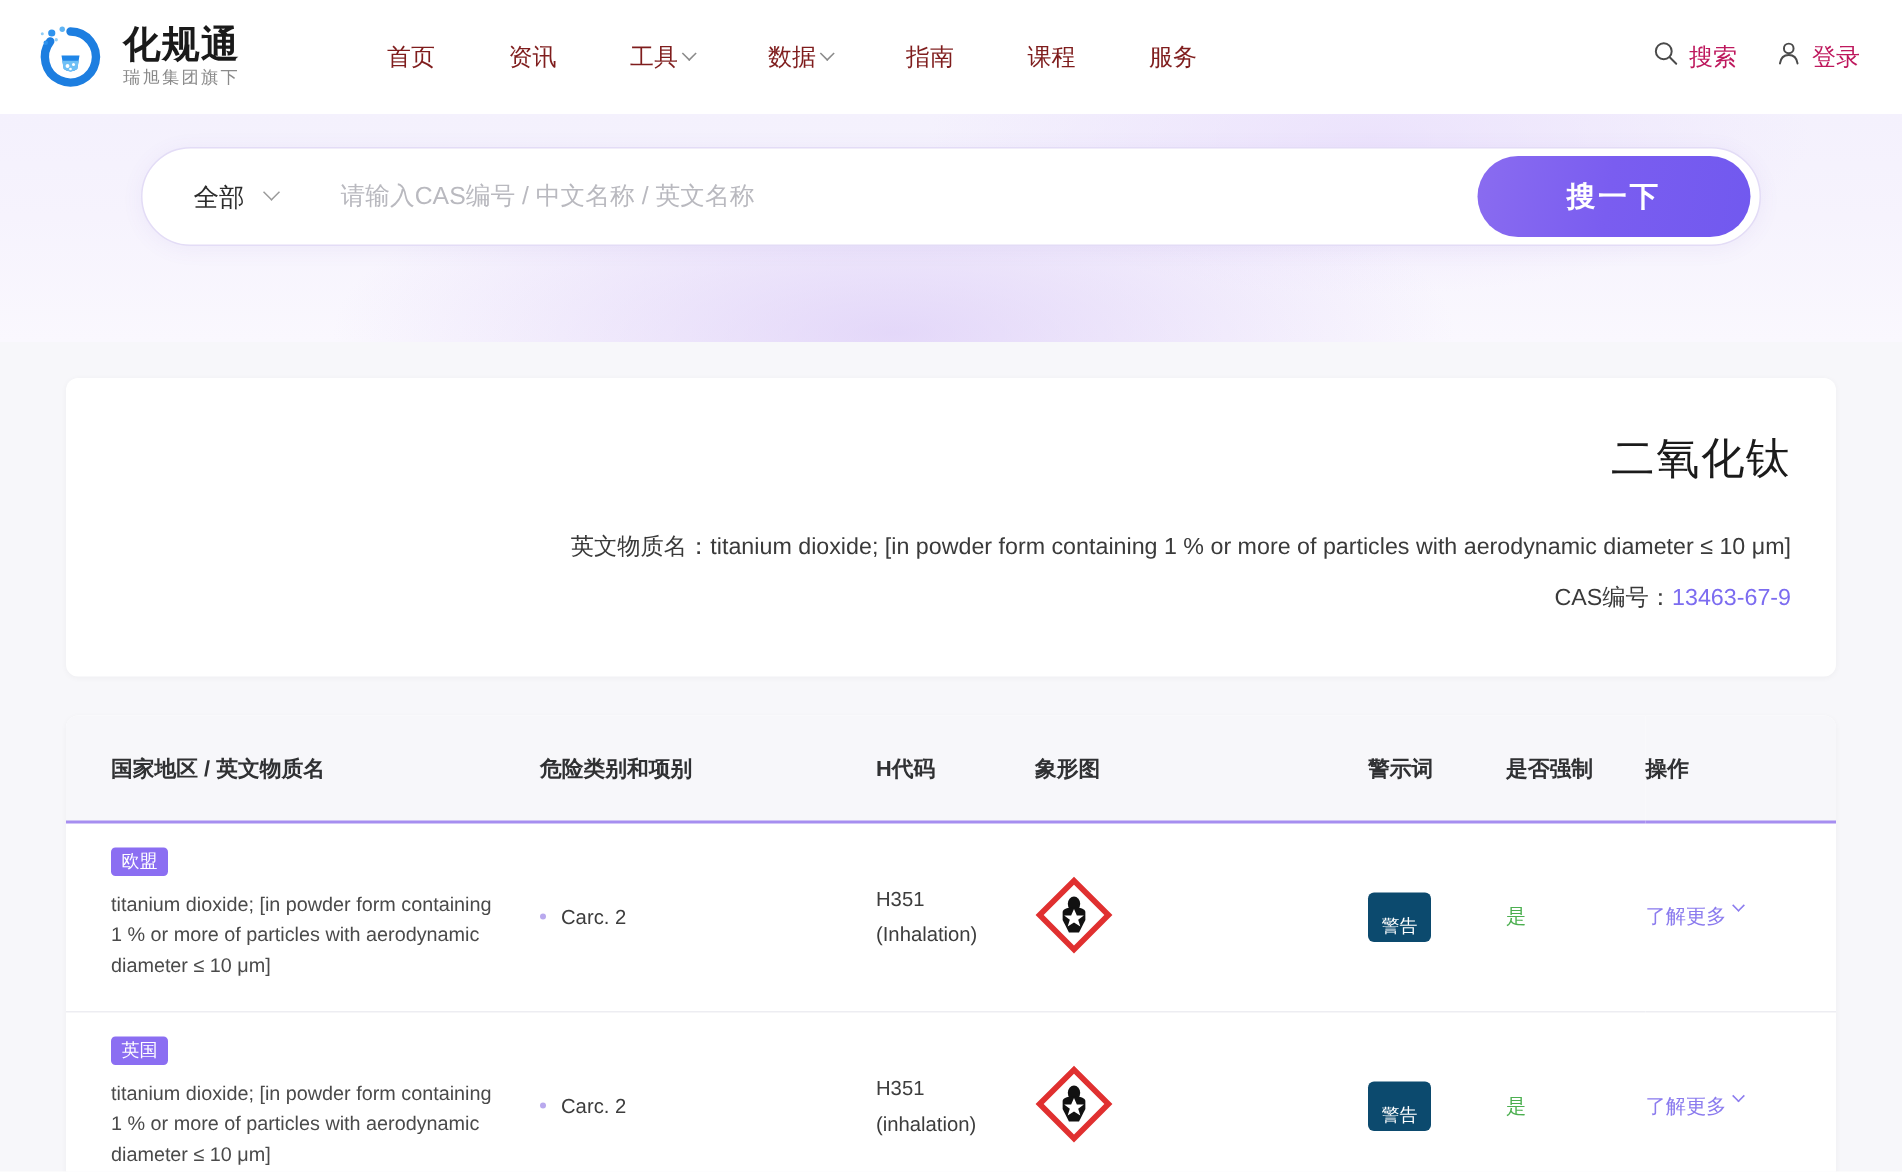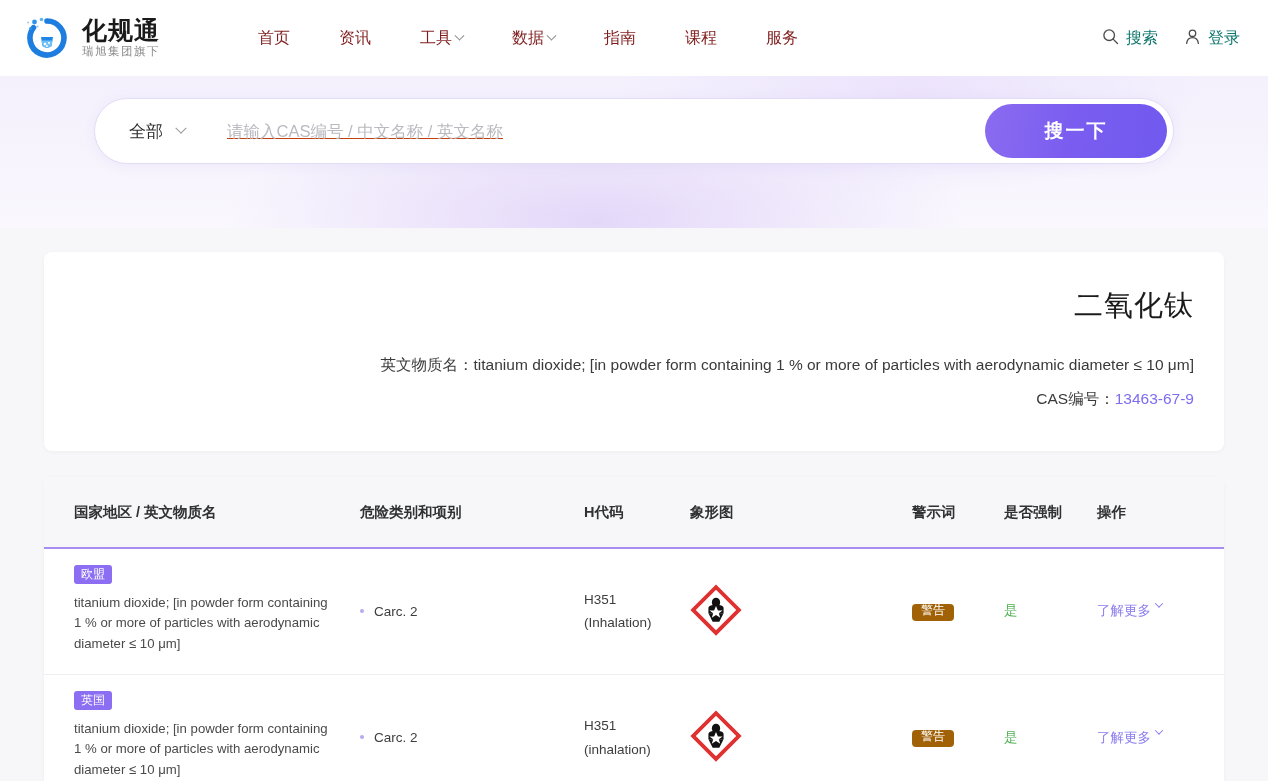--- a/index.html
+++ b/index.html
@@ -66,21 +66,21 @@
     margin-left: auto;
     display: flex;
     align-items: center;
     gap: 26px;
   }
   .nav-action {
     display: flex;
     align-items: center;
     gap: 7px;
     font-size: 16px;
-    color: #0f766e;
+    color: #be185d;
     cursor: pointer;
   }
 
   
   .hero {
     height: 152px;
     background:
       radial-gradient(ellipse 520px 170px at 47% 96%, rgba(214,196,246,.62) 0%, rgba(214,196,246,0) 72%),
       radial-gradient(ellipse 420px 150px at 72% 10%, rgba(233,222,252,.75) 0%, rgba(233,222,252,0) 70%),
       linear-gradient(180deg, #f4f1fd 0%, #f6f3fd 45%, #faf8fe 100%);
@@ -118,21 +118,20 @@
   }
   .search-input {
     flex: 1 1 auto;
     border: none;
     outline: none;
     font-size: 16.5px;
     margin-left: 42px;
     color: #c2410c;
     background: transparent;
     font-family: inherit;
-    text-decoration: underline;
   }
   .search-input::placeholder { color: #b9b9bf; }
   .search-btn {
     flex: 0 0 auto;
     width: 182px;
     height: 54px;
     border: none;
     border-radius: 28px;
     background: linear-gradient(100deg, #8a6cf0 0%, #7a5df0 48%, #7159ef 100%);
     color: #fff;
@@ -236,24 +235,24 @@
   .dot {
     width: 4px; height: 4px;
     border-radius: 50%;
     background: #b9a9ee;
     flex: 0 0 auto;
     transform: translateY(-3px);
   }
   .hcode { font-size: 13.5px; color: #3d3d3d; line-height: 1.75; }
   .warn-badge {
     display: inline-block;
-    background: #a16207;
+    background: #0c4a6e;
     color: #fff;
     font-size: 12px;
-    padding: 0 9px 5px 9px;
+    padding: 16px 9px 5px 9px;
     border-radius: 4px;
     line-height: 1;
   }
   .mandatory { color: #4caf50; font-size: 13.5px; }
   .more-link {
     color: #8b7bee;
     font-size: 13.5px;
     cursor: pointer;
     display: inline-flex;
     align-items: flex-start;

